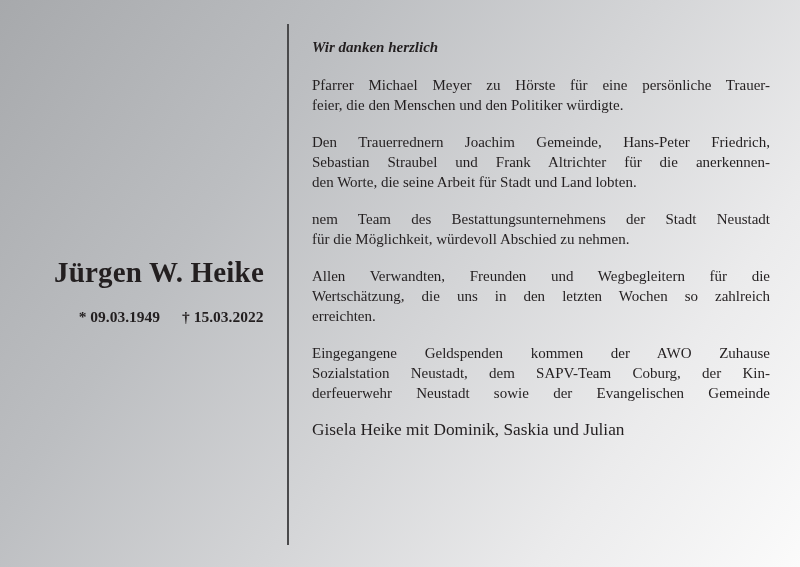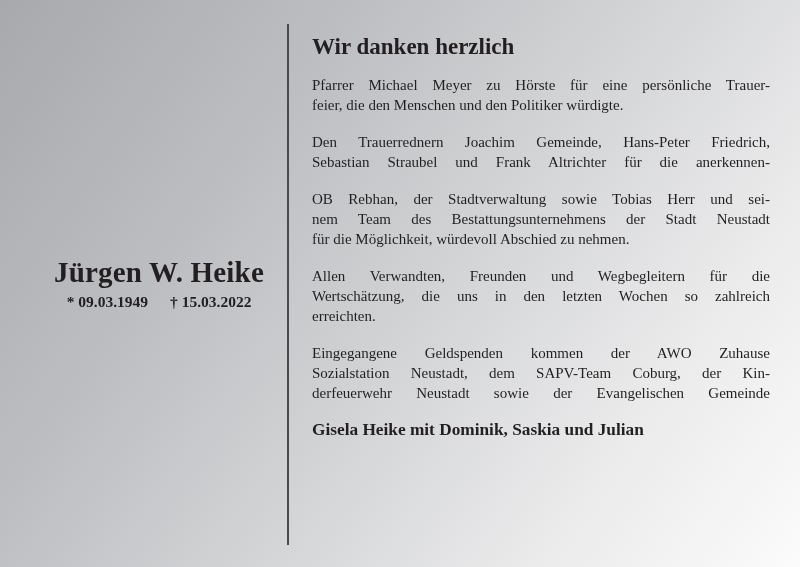--- a/index.html
+++ b/index.html
@@ -35,66 +35,68 @@
       text-align: center;
       font-weight: bold;
       font-size: 29px;
       line-height: 32px;
       letter-spacing: 0.2px;
     }
     .dates {
       position: absolute;
       left: 0;
       width: 318px;
-      top: 293px;
+      top: 308px;
       text-align: center;
       font-weight: bold;
       font-size: 15.5px;
       line-height: 18px;
+      padding-left: 12px;
     }
     .dates span { white-space: pre; }
     .date-gap { display: inline-block; width: 22px; }
     .divider {
       position: absolute;
       left: 287px;
       top: 24px;
       width: 2px;
       height: 521px;
       background: #4a4a4c;
     }
     .right-panel {
       position: absolute;
       left: 312px;
       top: 33px;
       width: 458px;
     }
     .heading {
       font-weight: bold;
-      font-size: 23px;
+      font-size: 15px;
       line-height: 28px;
       margin: 0 0 14px 0;
+      font-style: italic;
     }
     .para {
       font-size: 15px;
       line-height: 20px;
       text-align: justify;
       margin: 0 0 17px 0;
       hyphens: manual;
     }
     .para .line {
       display: block;
       text-align: justify;
       text-align-last: justify;
       white-space: nowrap;
     }
     .para .line.last {
       text-align-last: left;
     }
     .signature {
-      font-weight: bold;
+      font-weight: normal;
       font-size: 17.3px;
       line-height: 20px;
       margin-top: 12px;
     }
   </style>
 </head>
 <body>
 
 <div class="card">
 
@@ -111,24 +113,24 @@
     <div class="heading">Wir danken herzlich</div>
 
     <div class="para">
       <span class="line">Pfarrer Michael Meyer zu Hörste für eine persönliche Trauer-</span>
       <span class="line last">feier, die den Menschen und den Politiker würdigte.</span>
     </div>
 
     <div class="para">
       <span class="line">Den Trauerrednern Joachim Gemeinde, Hans-Peter Friedrich,</span>
       <span class="line">Sebastian Straubel und Frank Altrichter für die anerkennen-</span>
+      <span class="line last">den Worte, die seine Arbeit für Stadt und Land lobten.</span>
     </div>
 
     <div class="para">
-      <span class="line">OB Rebhan, der Stadtverwaltung sowie Tobias Herr und sei-</span>
       <span class="line">nem Team des Bestattungsunternehmens der Stadt Neustadt</span>
       <span class="line last">für die Möglichkeit, würdevoll Abschied zu nehmen.</span>
     </div>
 
     <div class="para">
       <span class="line">Allen Verwandten, Freunden und Wegbegleitern für die</span>
       <span class="line">Wertschätzung, die uns in den letzten Wochen so zahlreich</span>
       <span class="line last">erreichten.</span>
     </div>
 

